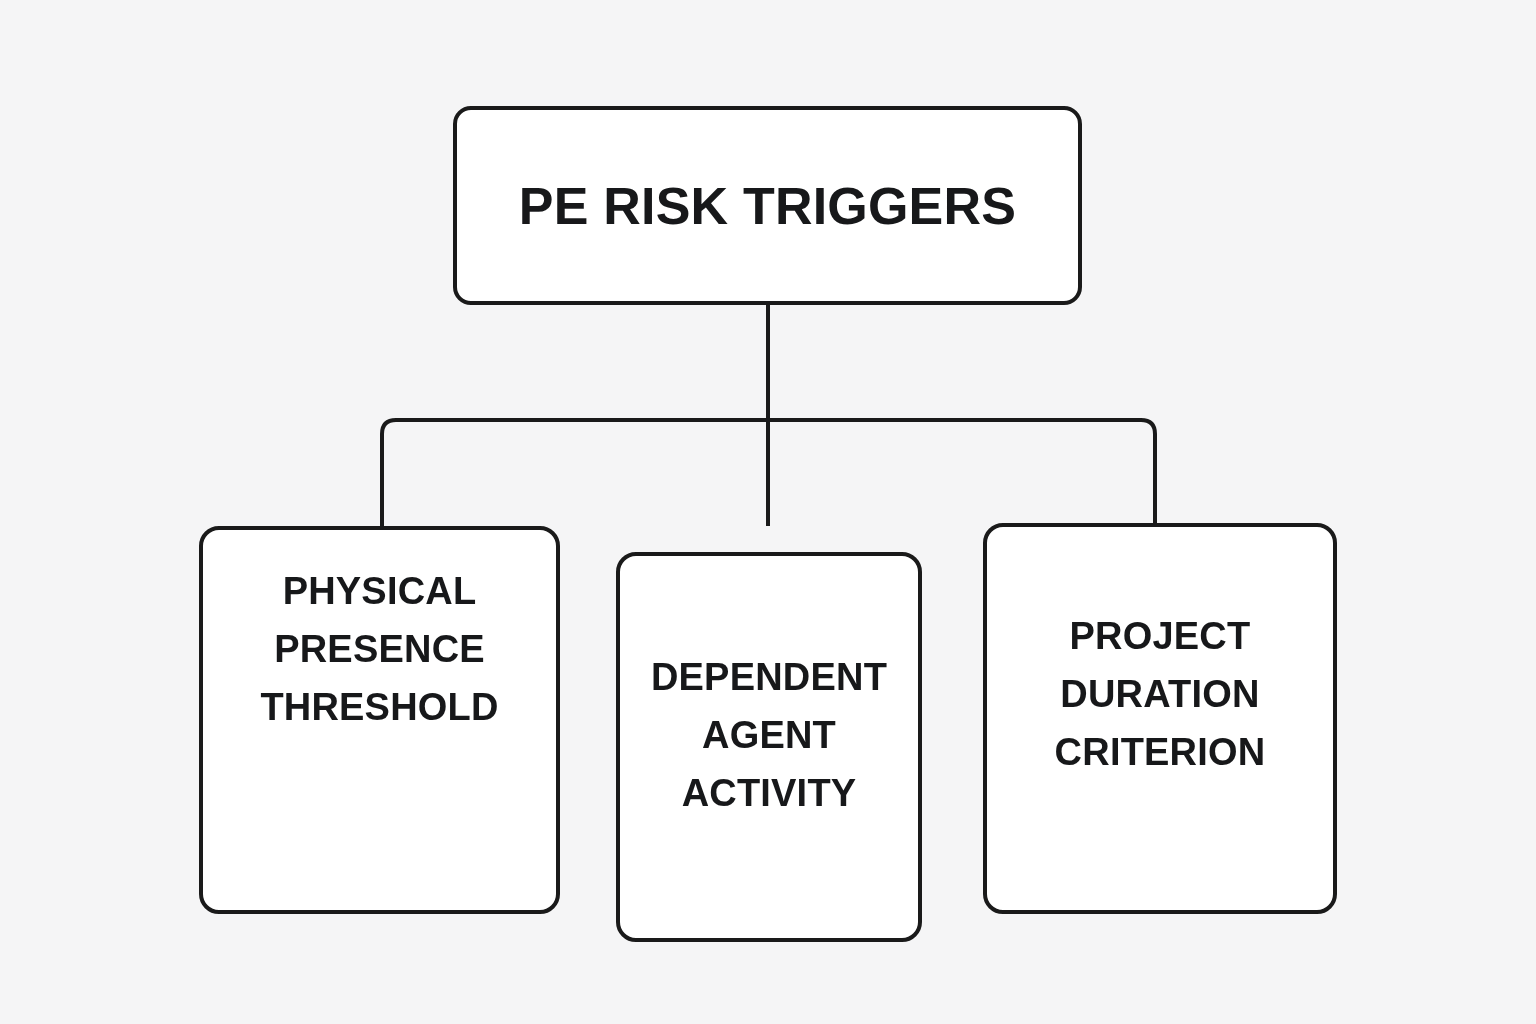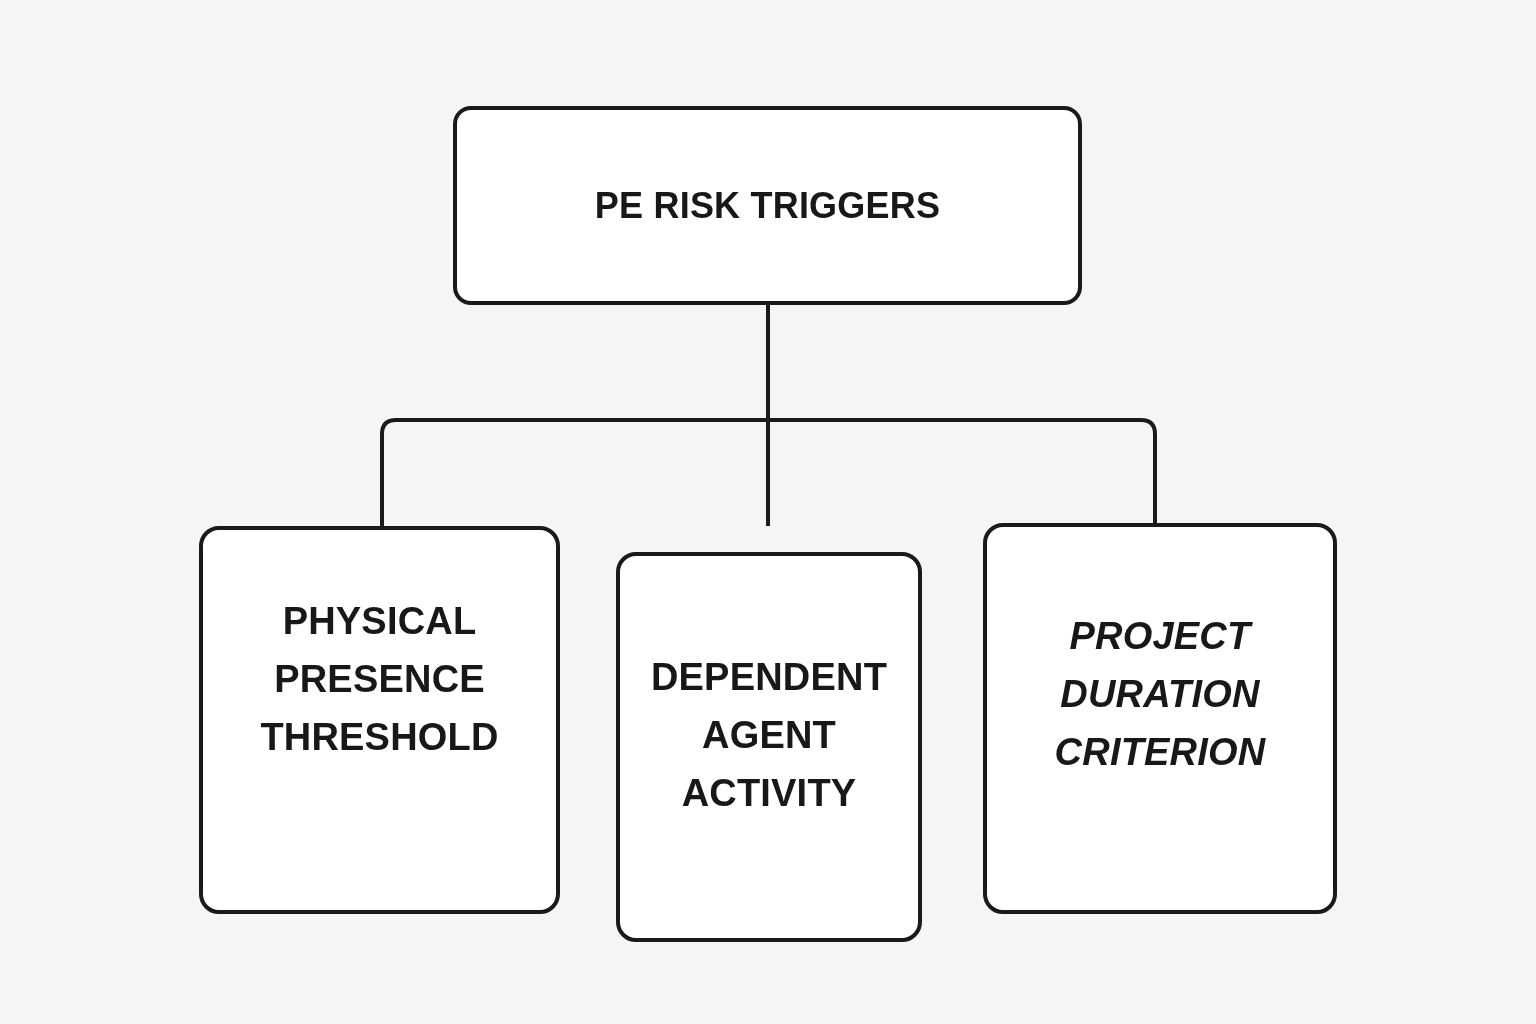--- a/index.html
+++ b/index.html
@@ -44,56 +44,55 @@
   
   #node-root {
     left: 453px;
     top: 106px;
     width: 629px;
     height: 199px;
     border-radius: 18px;
     align-items: center;
   }
   #node-root .node-label {
-    font-size: 36px;
+    font-size: 52px;
     line-height: 52px;
   }
   
   .node-child {
     border-radius: 20px;
     align-items: flex-start;
   }
   .node-child .node-label {
     font-size: 38px;
     line-height: 58px;
   }
   #node-child-0 {
     left: 199px;
     top: 526px;
     width: 361px;
     height: 388px;
   }
   #node-child-0 .node-label {
-    padding-top: 62px;
+    padding-top: 32px;
   }
   #node-child-1 {
     left: 616px;
     top: 552px;
     width: 306px;
     height: 390px;
   }
   #node-child-1 .node-label {
     padding-top: 92px;
   }
   #node-child-2 {
     left: 983px;
     top: 523px;
     width: 354px;
     height: 391px;
-    font-style: italic;
   }
   #node-child-2 .node-label {
     padding-top: 80px;
   }
 </style>
 </head>
 <body>
 
 <div id="diagram-canvas">
 

